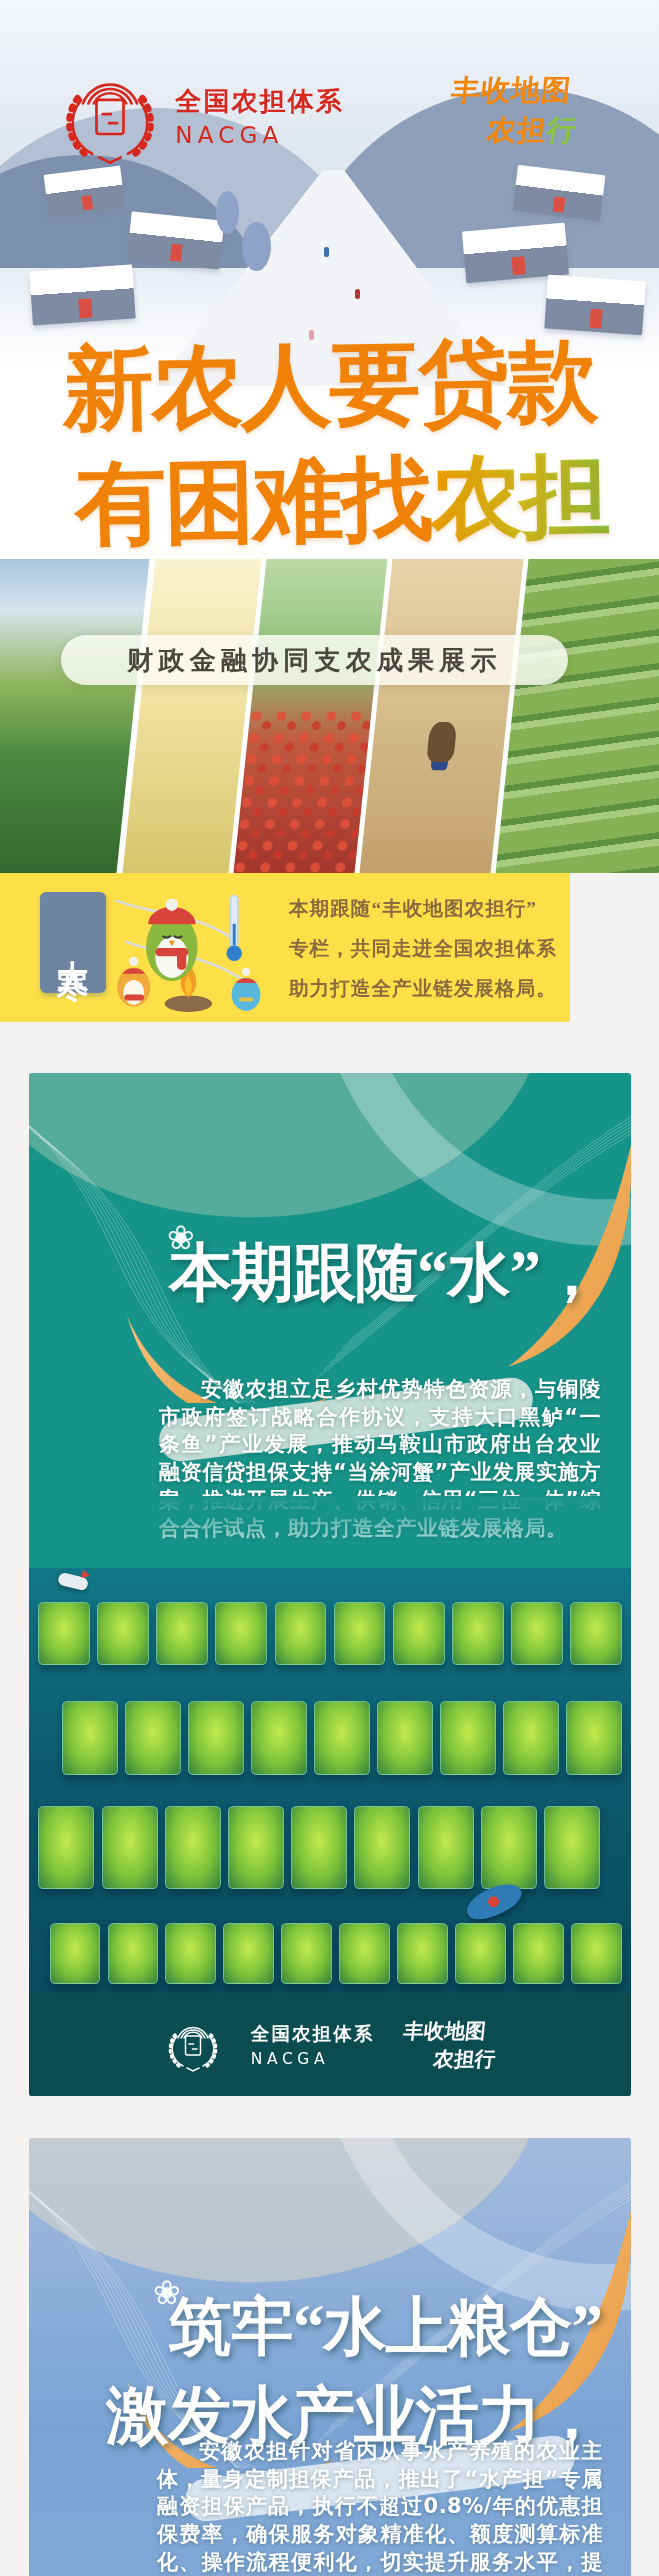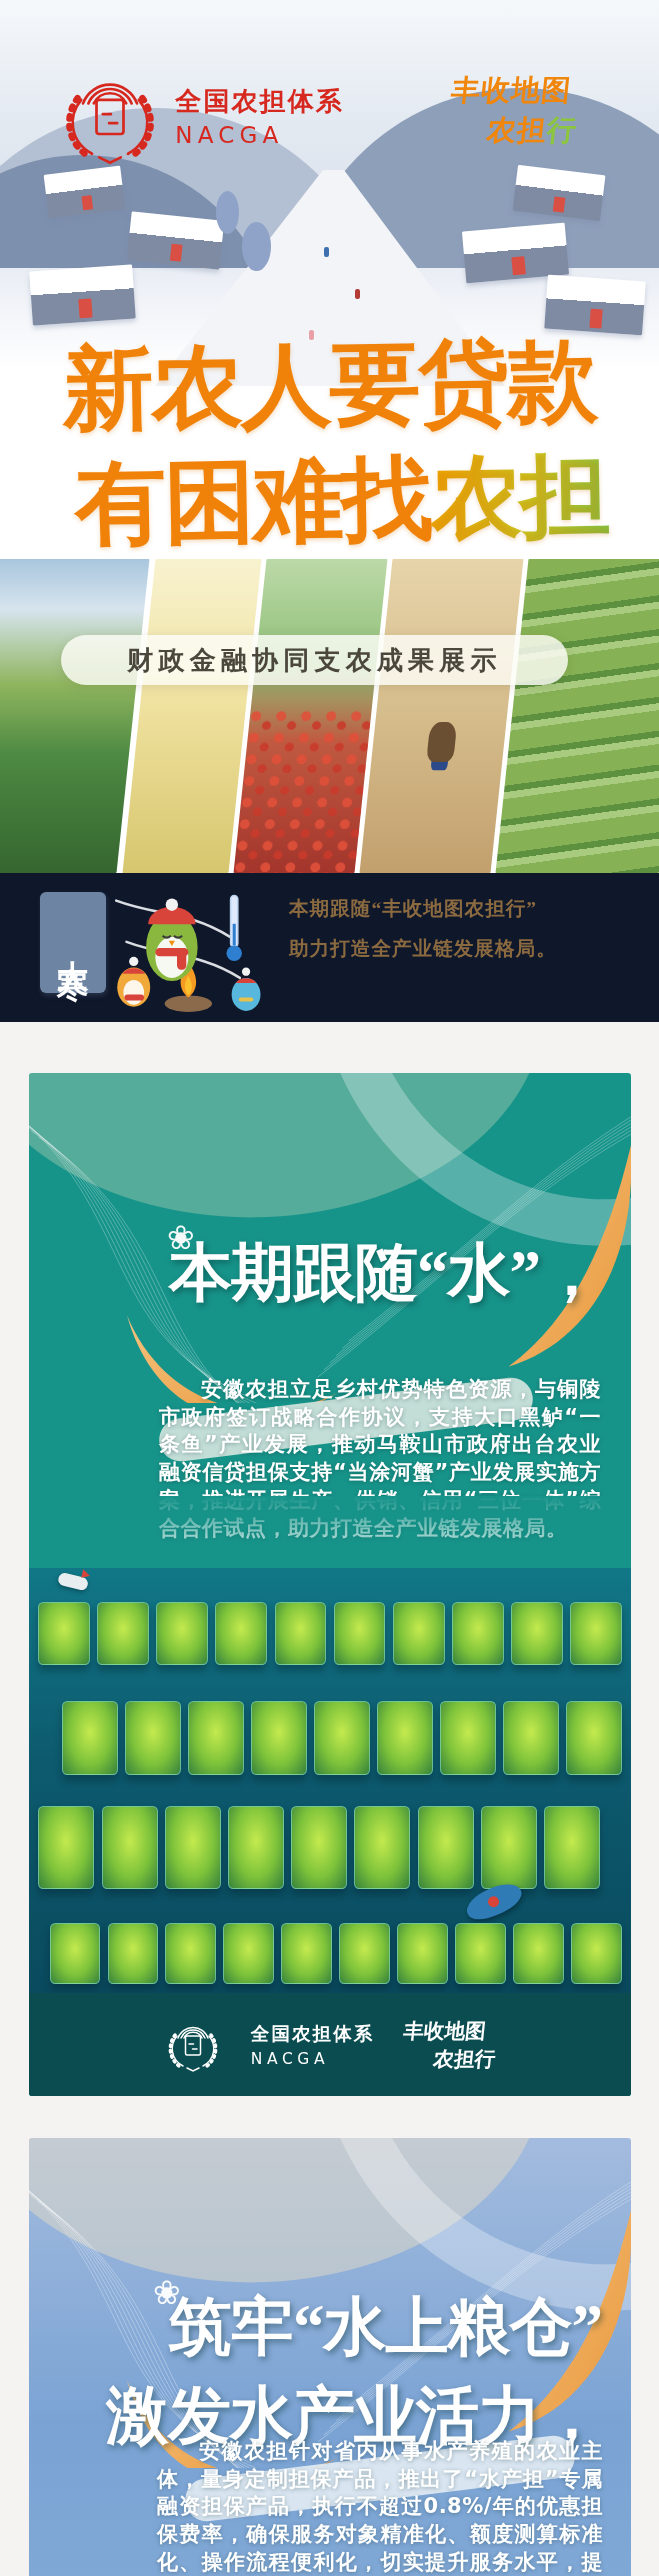--- a/index.html
+++ b/index.html
@@ -48,21 +48,21 @@
     background-image:radial-gradient(circle at 6.2px 6.2px,#e0503a 4.6px,rgba(0,0,0,0) 5.2px),radial-gradient(circle at 17.5px 15.5px,#c93b2c 4.1px,rgba(0,0,0,0) 4.6px);
     background-size:25px 21.6px;opacity:.9;}
   .panel.p4{flex:0 0 131px;background:linear-gradient(180deg,#e7d4aa 0%,#d6bd8c 48%,#c2a06e 100%);position:relative;}
   .panel.p4::after{content:"";position:absolute;left:42%;top:52%;width:27px;height:40px;border-radius:40% 40% 30% 30%;background:#6b4f33;box-shadow:0 13.4px 0 -5.2px #2c4a8a;}
   .panel.p5{flex:0 0 196px;margin-right:-26px;background:repeating-linear-gradient(172deg,#86b154 0 20.6px,#5d9140 20.6px 27px,#a9cb80 27px 34px);}
   .banner-band{position:absolute;left:61px;top:76px;width:507px;height:50px;border-radius:27px;
     background:rgba(253,252,246,.82);display:flex;align-items:center;justify-content:center;box-shadow:0 2.1px 10.3px rgba(90,80,50,.15);}
   .banner-band span{font-family:"Liberation Serif","DejaVu Serif",serif;font-size:26px;font-weight:700;color:#4b473d;letter-spacing:5.2px;}
 
   
-  #intro{position:absolute;top:873px;left:0;width:659px;height:149px;background:#0f172a;}
+  #intro{position:absolute;top:873px;left:0;width:570px;height:149px;background:#fde047;}
   .term-tile{position:absolute;left:40px;top:18.5px;width:66px;height:101px;background:#6d84a3;border-radius:6.2px;
     display:flex;align-items:center;justify-content:center;writing-mode:vertical-rl;color:#fff;
     font-family:"Liberation Serif","DejaVu Serif",serif;font-size:32px;font-weight:700;letter-spacing:7.2px;box-shadow:1px 2.1px 5.2px rgba(80,100,130,.35);}
   .intro-text{position:absolute;left:289px;top:15.5px;width:355px;color:#8b6a40;
     font-family:"Liberation Serif","DejaVu Serif",serif;font-size:19.6px;line-height:40px;font-weight:700;letter-spacing:1px;}
 
   
   .poster{position:absolute;left:29px;width:602px;border-radius:3.1px;overflow:hidden;}
   .deco{position:absolute;top:0;left:0;}
   .clover{position:absolute;font-size:33px;color:rgba(255,255,255,.95);}
@@ -207,20 +207,21 @@
       <g>
         <ellipse cx="262" cy="222" rx="28" ry="32" fill="#58b7dc"></ellipse>
         <path d="M242,200 a22,16 0 0 1 40,0 Z" fill="#d8433a"></path>
         <circle cx="262" cy="178" r="8" fill="#f2f2f2"></circle>
         <rect x="248" y="228" width="28" height="8" rx="4" fill="#e8c24a"></rect>
       </g>
     </svg>
 
     <div class="intro-text">
       <div>本期跟随“丰收地图农担行”</div>
+      <div>专栏，共同走进全国农担体系</div>
       <div>助力打造全产业链发展格局。</div>
     </div>
   </section>
 
   <section class="poster" id="poster1">
     <svg class="deco" width="602" height="330" viewBox="0 0 1168 640">
       <defs>
         <linearGradient id="og1" x1="0" y1="0" x2="1" y2="1">
           <stop offset="0" stop-color="#f6c37e"></stop>
             <stop offset="1" stop-color="#e8963a"></stop>

